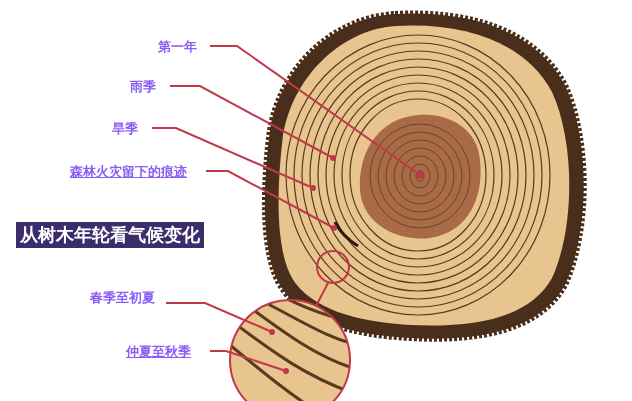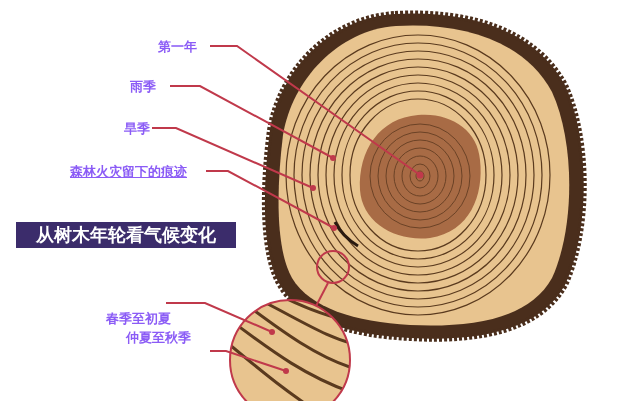--- a/index.html
+++ b/index.html
@@ -1,18 +1,18 @@
 <!DOCTYPE html>
 <html><head>
 <meta charset="utf-8">
 <style>
   html,body{margin:0;padding:0;background:#ffffff;}
   body{width:632px;height:401px;position:relative;overflow:hidden;font-family:"DejaVu Sans",sans-serif;}
   .label{position:absolute;font-size:13px;color:#8b5cf6;font-weight:bold;white-space:nowrap;}
-  .title{position:absolute;left:16px;top:222px;background:#3b2c6b;color:#ffffff;font-size:18px;font-weight:bold;padding:1px 20px;letter-spacing:0px;white-space:nowrap;}
+  .title{position:absolute;left:16px;top:222px;background:#3b2c6b;color:#ffffff;font-size:18px;font-weight:bold;padding:1px 4px;letter-spacing:0px;white-space:nowrap;}
   svg{position:absolute;left:0;top:0;}
 </style>
 </head>
 <body>
 
 <svg width="632" height="401" viewBox="0 0 632 401">
 
   <path d="M395,14 C470,10 535,30 565,85 C590,140 590,230 565,285 C540,330 480,342 410,338 C350,335 300,320 280,285 C262,255 262,190 270,130 C280,70 330,18 395,14 Z" fill="#4a2e1c" stroke="#4a2e1c" stroke-width="6" stroke-dasharray="3 2"></path>
 
   <path d="M396,26 C465,22 525,42 552,92 C575,142 575,228 552,278 C530,318 475,328 410,325 C355,322 310,308 292,278 C276,250 276,192 283,135 C292,80 338,30 396,26 Z" fill="#e8c48f"></path>
@@ -72,17 +72,17 @@
       <circle cx="333" cy="158" r="3"></circle>
     <circle cx="313" cy="188" r="3"></circle>
       <circle cx="334" cy="228" r="3"></circle>
     <circle cx="272" cy="332" r="3"></circle>
       <circle cx="286" cy="371" r="3"></circle>
   </g>
 </svg>
 
 <div class="label" style="left:158px;top:38px;">第一年</div>
 <div class="label" style="left:130px;top:78px;">雨季</div>
-<div class="label" style="left:124px;top:120px;">旱季</div>
+<div class="label" style="left:112px;top:120px;">旱季</div>
 <div class="label" style="left:70px;top:163px;text-decoration:underline;">森林火灾留下的痕迹</div>
 <div class="title">从树木年轮看气候变化</div>
-<div class="label" style="left:90px;top:310px;margin-left:16px;">春季至初夏</div>
-<div class="label" style="left:126px;top:329px;">仲夏至秋季</div>
+<div class="label" style="left:90px;top:289px;">春季至初夏</div>
+<div class="label" style="left:126px;top:343px;text-decoration:underline;">仲夏至秋季</div>
 
 </body></html>

